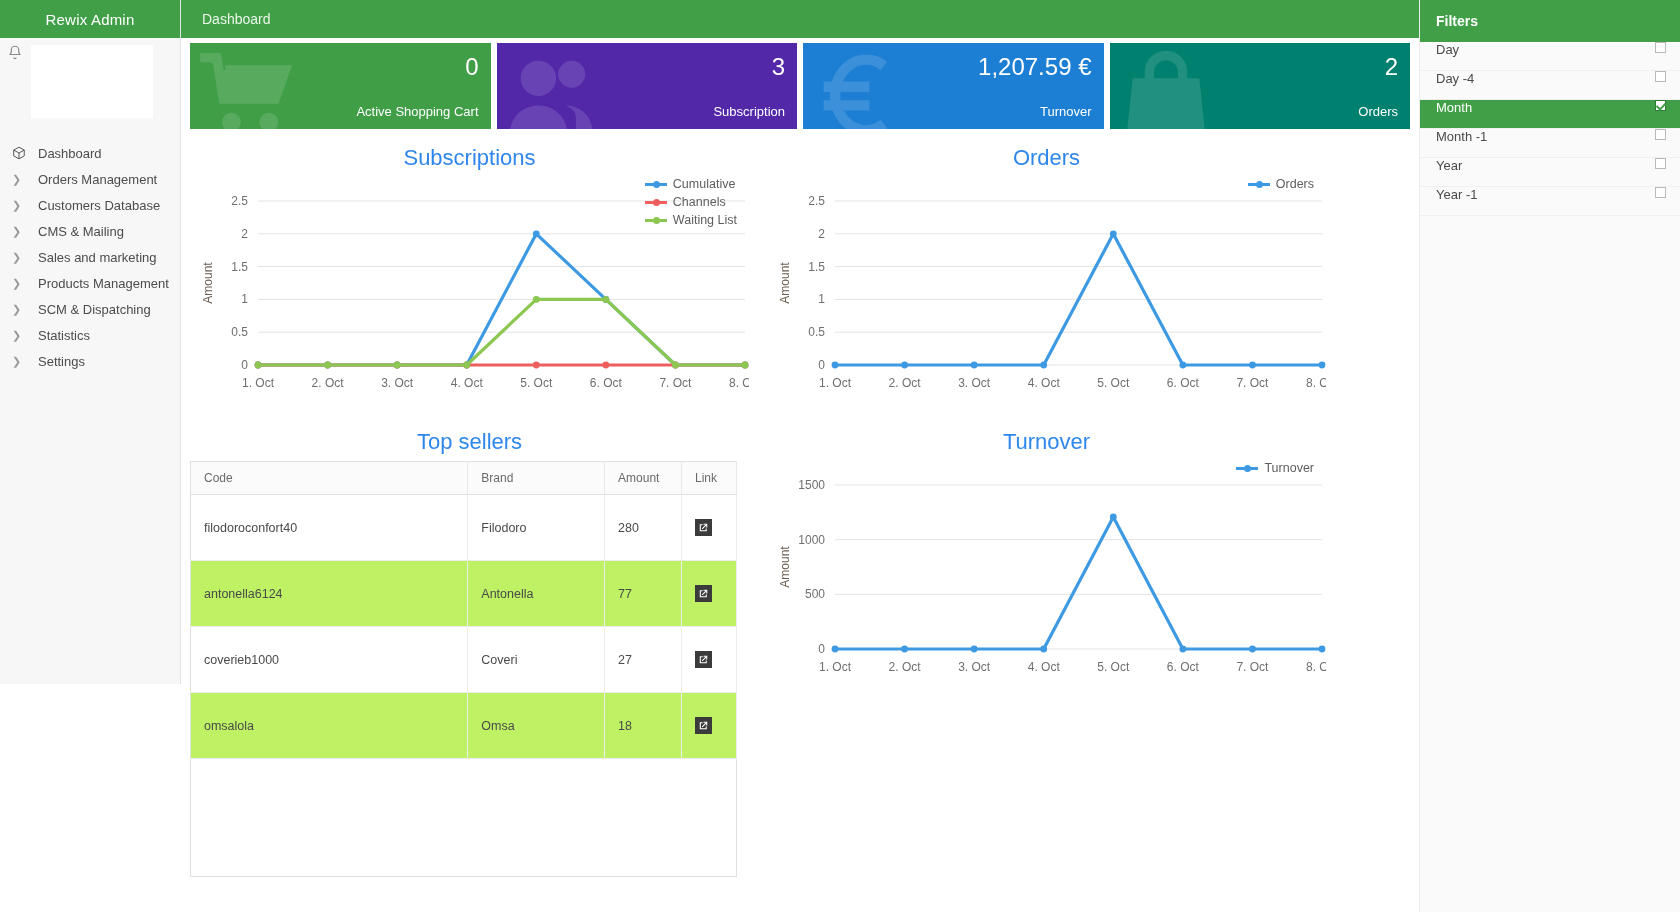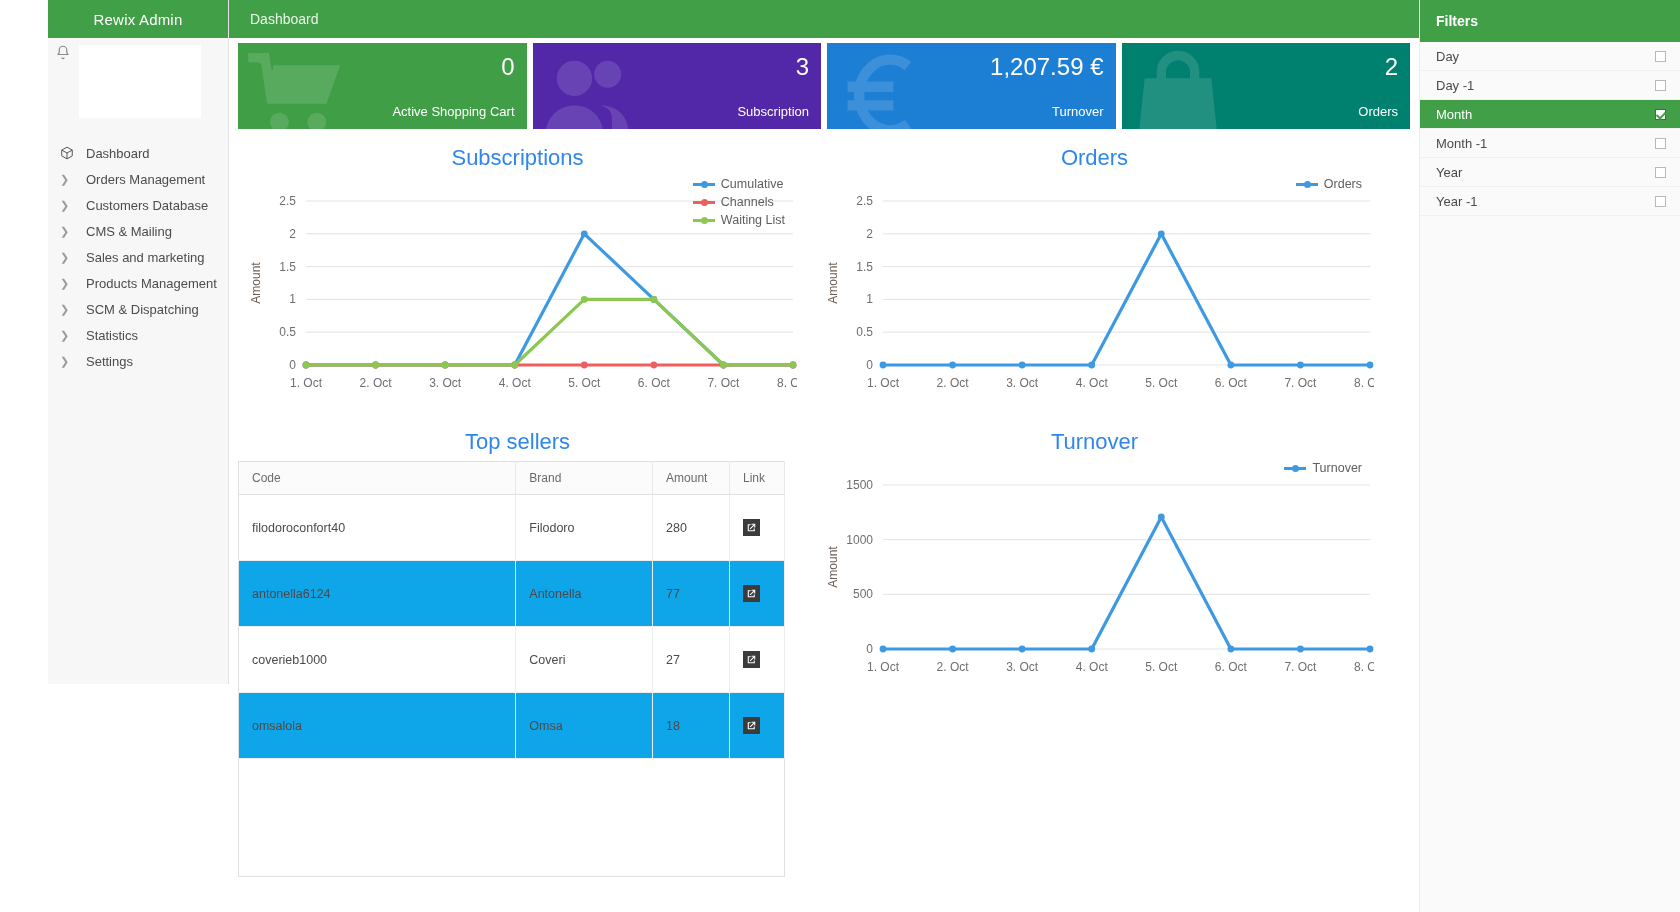--- a/index.html
+++ b/index.html
@@ -11,21 +11,20 @@
   }
   .app { display: flex; width: 1680px; height: 912px; position: relative; }
 
   
   .sidebar {
     width: 181px; height: 684px;
     background: #f7f7f7;
     border-right: 1px solid #e3e3e3;
     flex: 0 0 181px;
     position: relative;
-    margin-left: 48px;
   }
   .sidebar-brand {
     height: 38px; background: #41a047;
     color: #ffffff; font-size: 15px;
     display: flex; align-items: center; justify-content: center;
     letter-spacing: .2px;
   }
   .sidebar-top { position: relative; height: 100px; }
   .bell-icon {
     position: absolute; left: 6px; top: 6px;
@@ -138,21 +137,21 @@
     color: #6a6a6a; font-size: 12px;
     padding: 9px 13px; background: #fbfbfb;
     border-bottom: 1px solid #e0e0e0;
     border-right: 1px solid #e8e8e8;
   }
   .tbl td {
     padding: 24px 13px;
     border-bottom: 1px solid #ededed;
     border-right: 1px solid #ededed;
   }
-  .tbl tr.alt td { background: #0ea5e9; }
+  .tbl tr.alt td { background: #bef264; }
   .tbl .c-code { width: 278px; }
   .tbl .c-brand { width: 137px; }
   .tbl .c-amount { width: 77px; }
   .tbl .c-link { width: 55px; text-align: left; }
   .link-btn {
     display: inline-flex; align-items: center; justify-content: center;
     width: 17px; height: 17px;
     background: #3b3b3b; color: #ffffff;
     cursor: pointer;
   }
@@ -164,21 +163,21 @@
     width: 261px; flex: 0 0 261px; height: 912px;
     background: #fafafa;
     border-left: 1px solid #ededed;
   }
   .filters-head {
     height: 42px; background: #41a047; color: #ffffff;
     display: flex; align-items: center; padding-left: 16px;
     font-size: 14px; font-weight: bold;
   }
   .filter-row {
-    height: 29px; display: flex; align-items: center;
+    height: 29px; display: flex; align-items: flex-start;
     justify-content: space-between;
     padding: 0 14px 0 16px;
     font-size: 13px; color: #4a4a4a;
     border-bottom: 1px solid #f0f0f0;
     background: #fafafa;
     cursor: pointer;
   }
   .filter-row.active { background: #41a047; color: #ffffff; }
   .cbx {
     width: 11px; height: 11px;
@@ -558,21 +557,21 @@
   </div>
 
   <div class="filters">
     <div class="filters-head">Filters</div>
     <div id="filter-list">
         <div class="filter-row">
           <span>Day</span>
           <span class="cbx"></span>
         </div>
         <div class="filter-row">
-          <span>Day -1</span>
+          <span>Day -4</span>
           <span class="cbx"></span>
         </div>
         <div class="filter-row active">
           <span>Month</span>
           <span class="cbx"></span>
         </div>
         <div class="filter-row">
           <span>Month -1</span>
           <span class="cbx"></span>
         </div>

